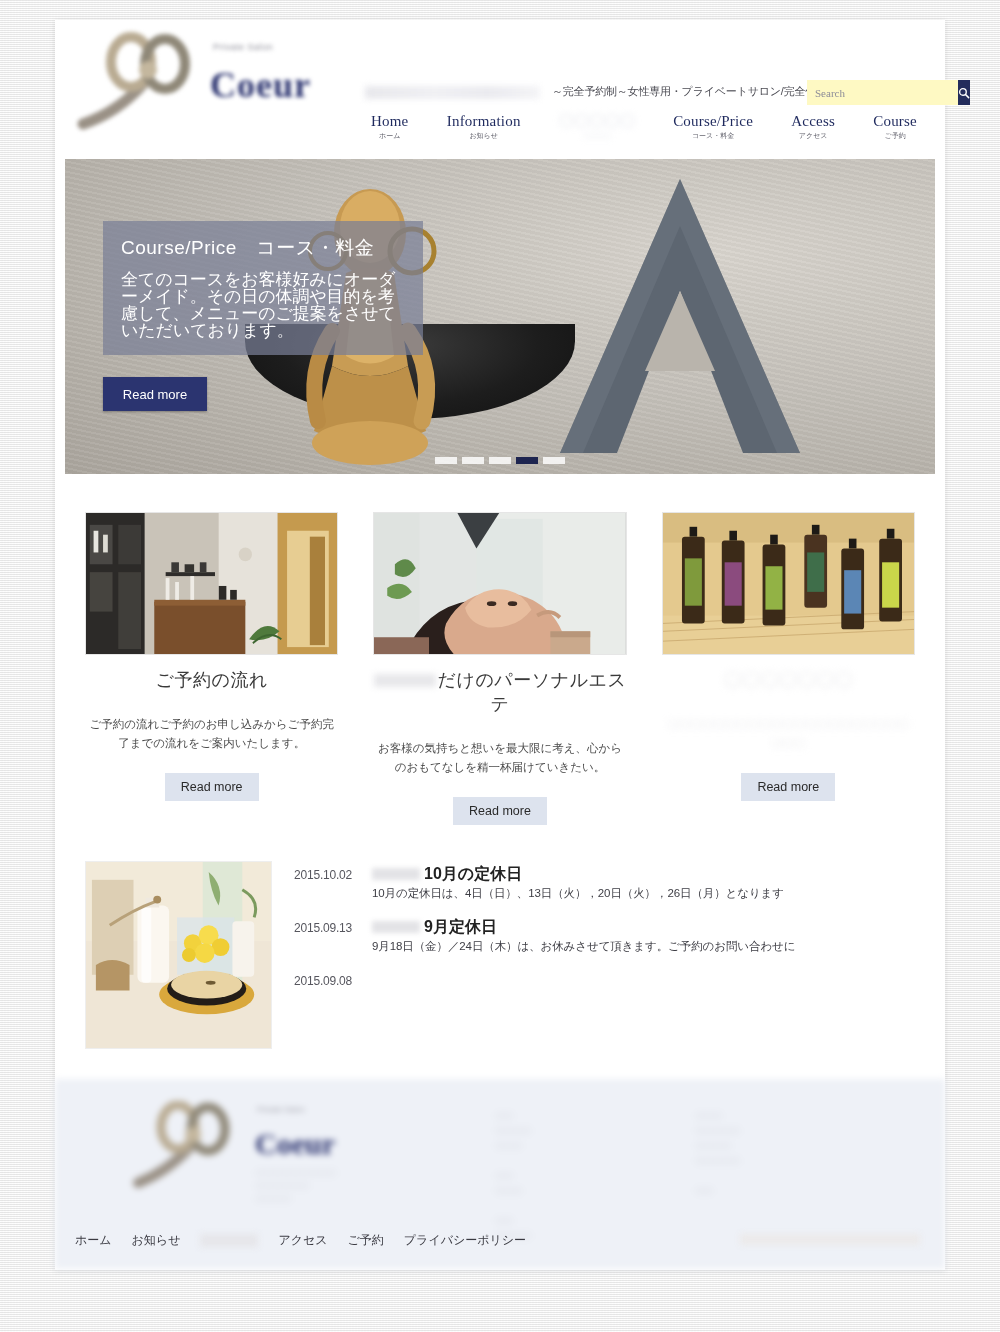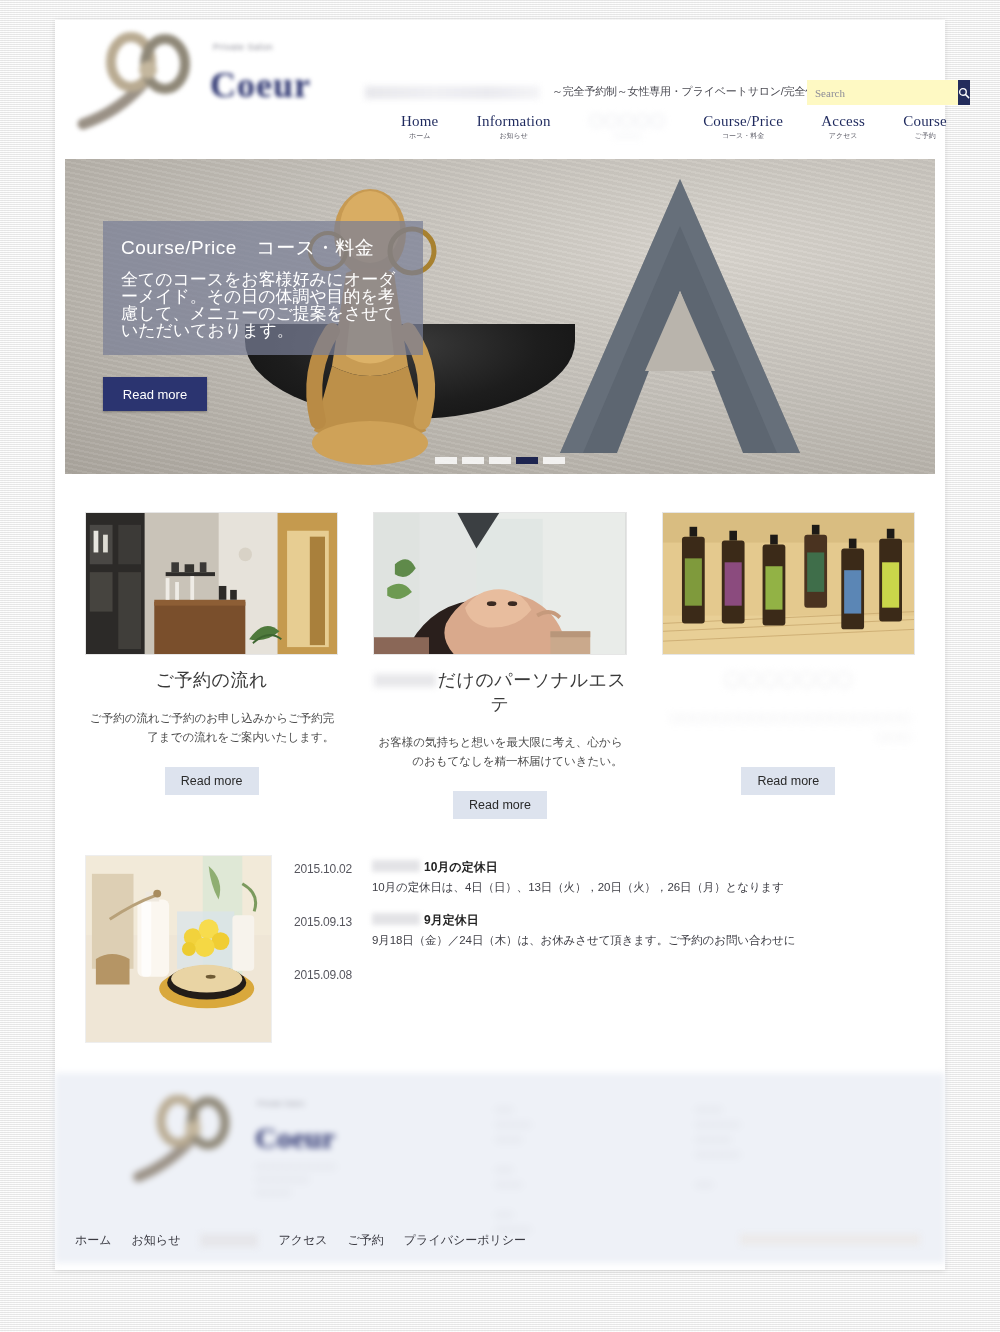--- a/index.html
+++ b/index.html
@@ -70,21 +70,21 @@
   }
   .search-input::placeholder { color:#8d8d99; }
   .search-btn {
     width:25px; height:25px; border:none; cursor:pointer;
     background:#232c5c; color:#fff;
     display:flex; align-items:center; justify-content:center;
   }
 
   
   .nav {
-    position:absolute; left:344px; top:93px;
+    position:absolute; left:314px; top:93px;
     width:550px; height:32px;
     display:flex; align-items:flex-start; justify-content:space-between;
   }
   .nav-item {
     text-align:center; cursor:pointer; padding:0 2px;
     text-decoration:none;
   }
   .nav-en {
     display:block;
     font-family:"Liberation Serif","DejaVu Serif",serif;
@@ -164,22 +164,22 @@
   }
   .card-title {
     text-align:center; font-size:18px; color:#3a3a3a;
     margin-top:13px; letter-spacing:.5px;
   }
   .card-title .mask {
     display:inline-block; width:62px; height:13px; vertical-align:-1px;
     background:#e7e7ea; filter:blur(3px); margin-right:2px;
   }
   .card-desc {
-    text-align:right; font-size:11.5px; color:#4c4c4c;
-    line-height:19px; margin-top:17px; padding:0 4px;
+    text-align:center; font-size:11.5px; color:#4c4c4c;
+    line-height:19px; margin-top:23px; padding:0 4px;
   }
   .card.redacted .card-title, .card.redacted .card-desc { filter: blur(3.6px); color:#cfcfd4; }
   .card-btn-wrap { text-align:center; margin-top:20px; }
   .card-btn {
     display:inline-block; border:none; cursor:pointer;
     background:#dde3ee; color:#2a2a2a;
     font-size:12.5px; padding:7px 16px;
     font-family:"Liberation Sans",sans-serif;
   }
 
@@ -193,21 +193,21 @@
     position:relative;
   }
   .news-list { flex:1; padding-top:4px; }
   .news-item { display:flex; margin-bottom:16px; }
   .news-date {
     width:78px; flex:none; font-size:12px; color:#56565e;
     padding-top:3px; letter-spacing:-.2px;
   }
   .news-body { flex:1; }
   .news-title {
-    font-size:12px; color:#222; font-weight:700; line-height:17px;
+    font-size:16px; color:#222; font-weight:700; line-height:17px;
   }
   .news-title .mask {
     display:inline-block; width:48px; height:12px; vertical-align:-1px;
     background:#e3e3e6; filter:blur(2.6px); margin-right:4px;
   }
   .news-text {
     font-size:11.5px; color:#3d3d44; line-height:18px; margin-top:2px;
     letter-spacing:-.1px;
   }
 

